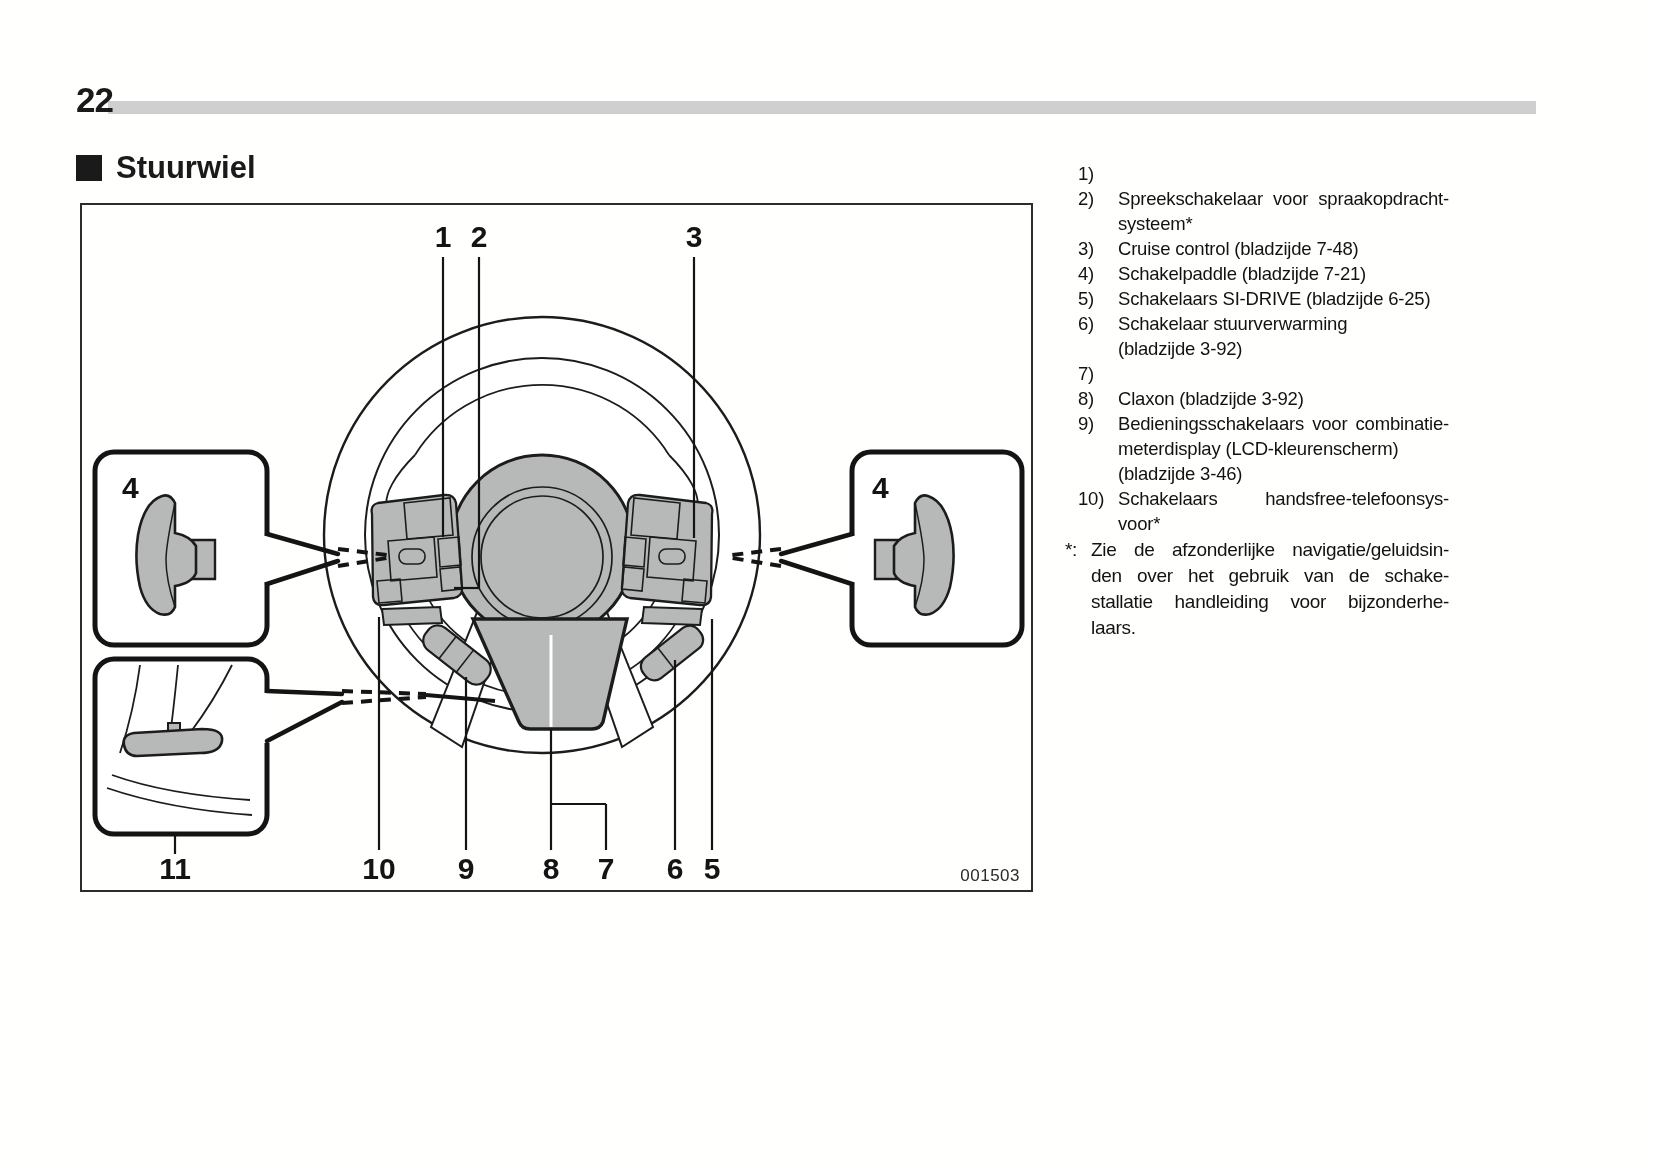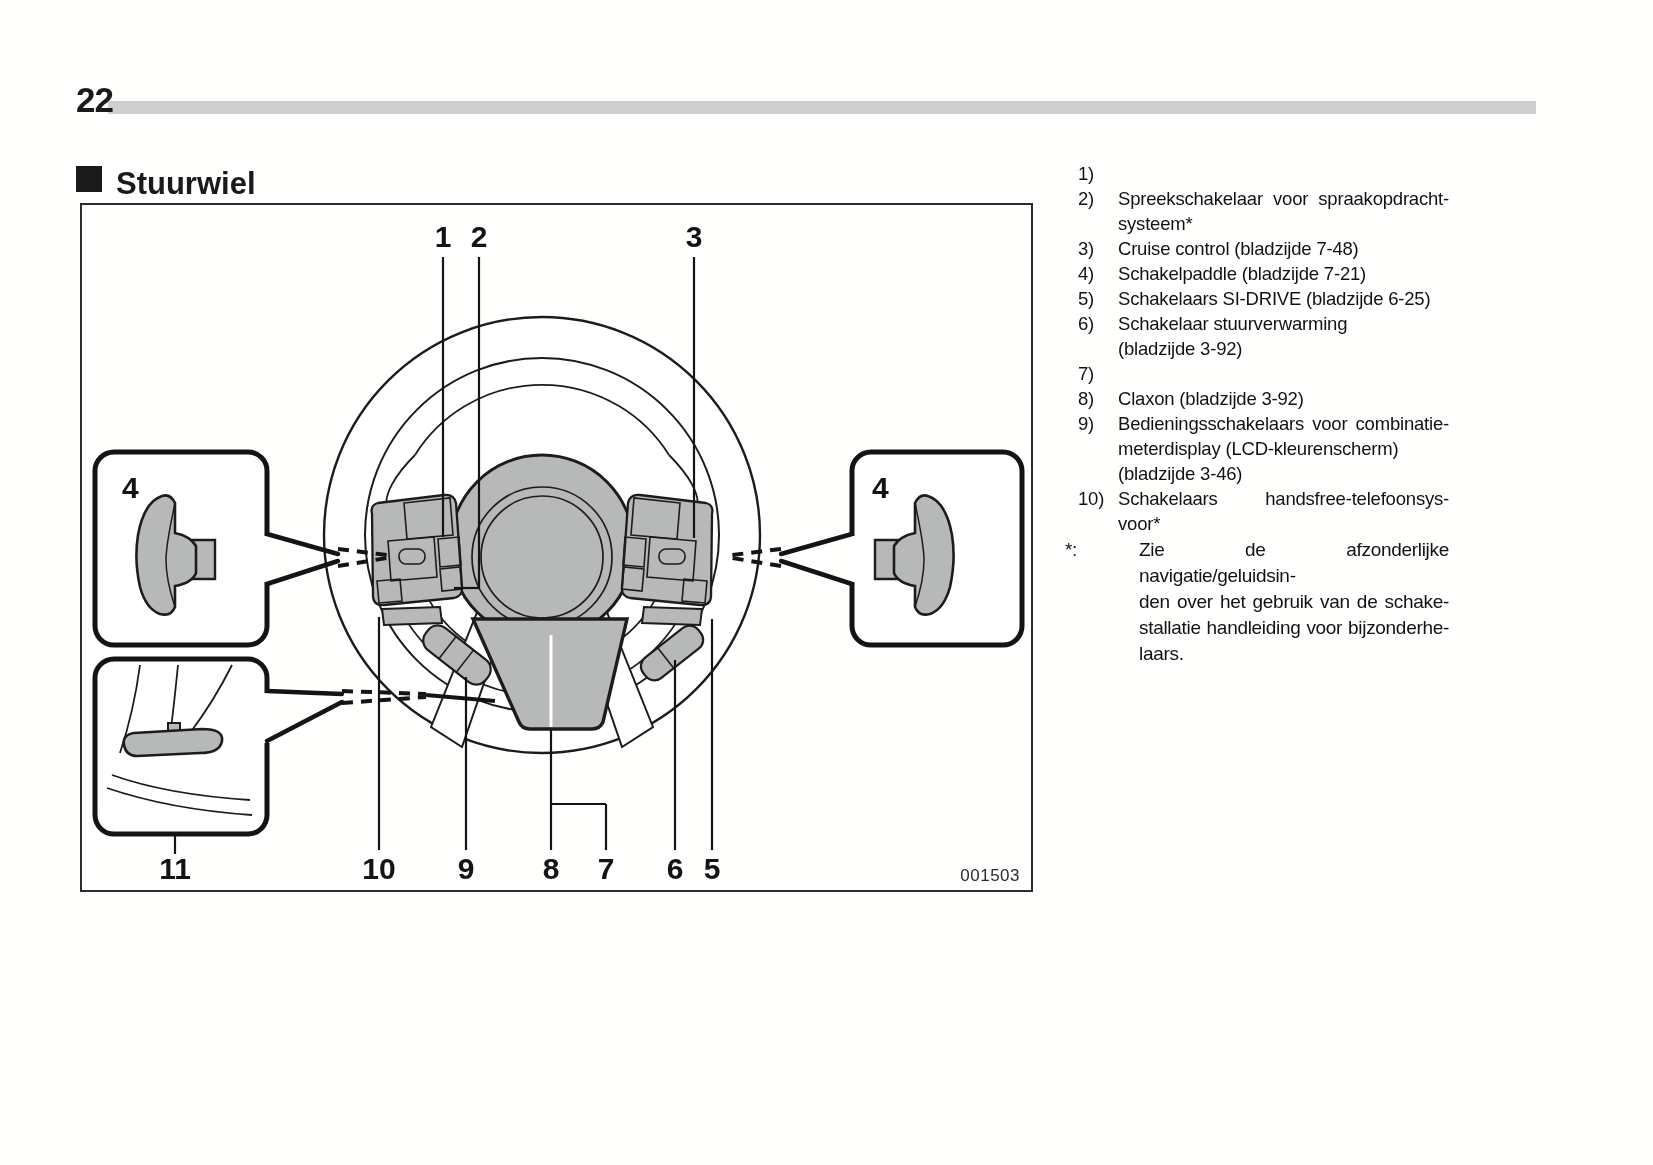--- a/index.html
+++ b/index.html
@@ -10,42 +10,42 @@
   }
   .pageno{
     position:absolute;left:76px;top:80px;z-index:2;
     font-size:35px;font-weight:bold;letter-spacing:-1px;color:#1a1a1a;text-align:right;
   }
   .rule{
     position:absolute;left:108px;top:101px;width:1428px;height:13px;
     background:#cfcfcf;z-index:1;
   }
   .heading{
-    position:absolute;left:76px;top:150px;display:flex;gap:14px;
-    font-size:31px;font-weight:bold;color:#1a1a1a;margin-top:16px;
+    position:absolute;left:76px;top:150px;display:flex;align-items:center;gap:14px;
+    font-size:31px;font-weight:bold;color:#1a1a1a;
   }
   .sq{width:26px;height:26px;background:#1a1a1a;flex:0 0 26px;}
   .figure{
     position:absolute;left:80px;top:203px;width:953px;height:689px;
     border:2px solid #2c2c2c;box-sizing:border-box;background:#fffffe;
   }
   .figure svg{display:block;width:100%;height:100%;}
   svg text{font-family:"Liberation Sans",sans-serif;font-weight:700;font-size:30px;fill:#141414;}
   svg text.figcode{font-weight:400;font-size:17px;fill:#2b2b2b;letter-spacing:.5px;}
   .legend{
     position:absolute;left:1065px;top:161px;width:384px;
     font-size:18.5px;line-height:25px;letter-spacing:-0.2px;color:#121212;
   }
   .lg-row{display:flex;padding-left:13px;}
   .lg-num{flex:0 0 40px;width:40px;}
   .lg-lines{flex:1;min-width:0;}
   .lg-line.j{text-align:justify;text-align-last:justify;}
   .fn{display:flex;font-size:19px;line-height:26px;letter-spacing:-0.3px;margin-top:1px;}
   .fn-marker{flex:0 0 26px;width:26px;}
-  .fn-lines{flex:1;min-width:0;margin-left:48px;}
+  .fn-lines{flex:1;min-width:0;}
 </style>
 </head>
 <body>
 
 <div class="pageno">22</div>
 <div class="rule"></div>
 
 <div class="heading">
   <span class="sq"></span>
   <span>Stuurwiel</span>

